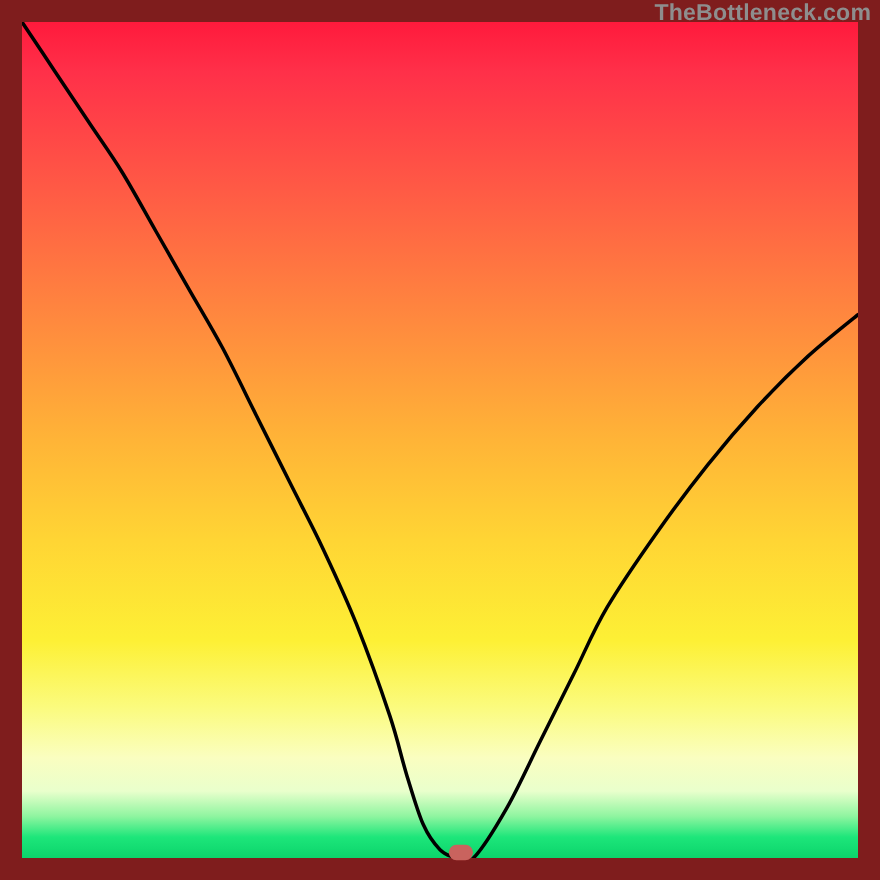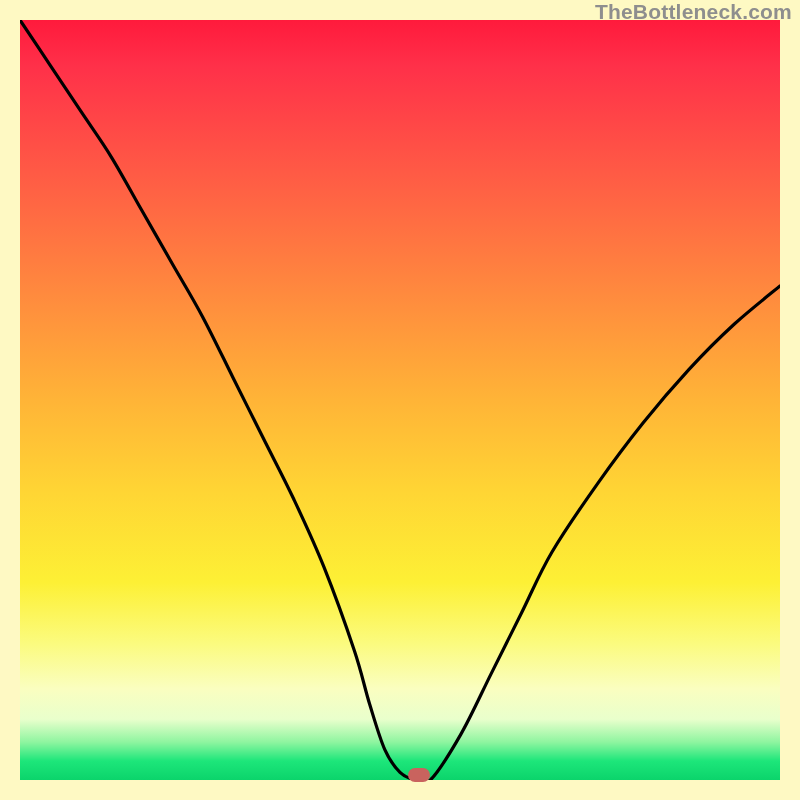--- a/index.html
+++ b/index.html
@@ -8,21 +8,21 @@
     width: 800px;
     height: 800px;
     background: #000;
     overflow: hidden;
     font-family: Arial, Helvetica, sans-serif;
   }
   .stage {
     position: relative;
     width: 800px;
     height: 800px;
-    background: #fef9c3;
+    background: #7f1d1d;
   }
   .plot-area {
     position: absolute;
     left: 20px;
     top: 20px;
     width: 760px;
     height: 760px;
     
     background: linear-gradient(
       to bottom,

